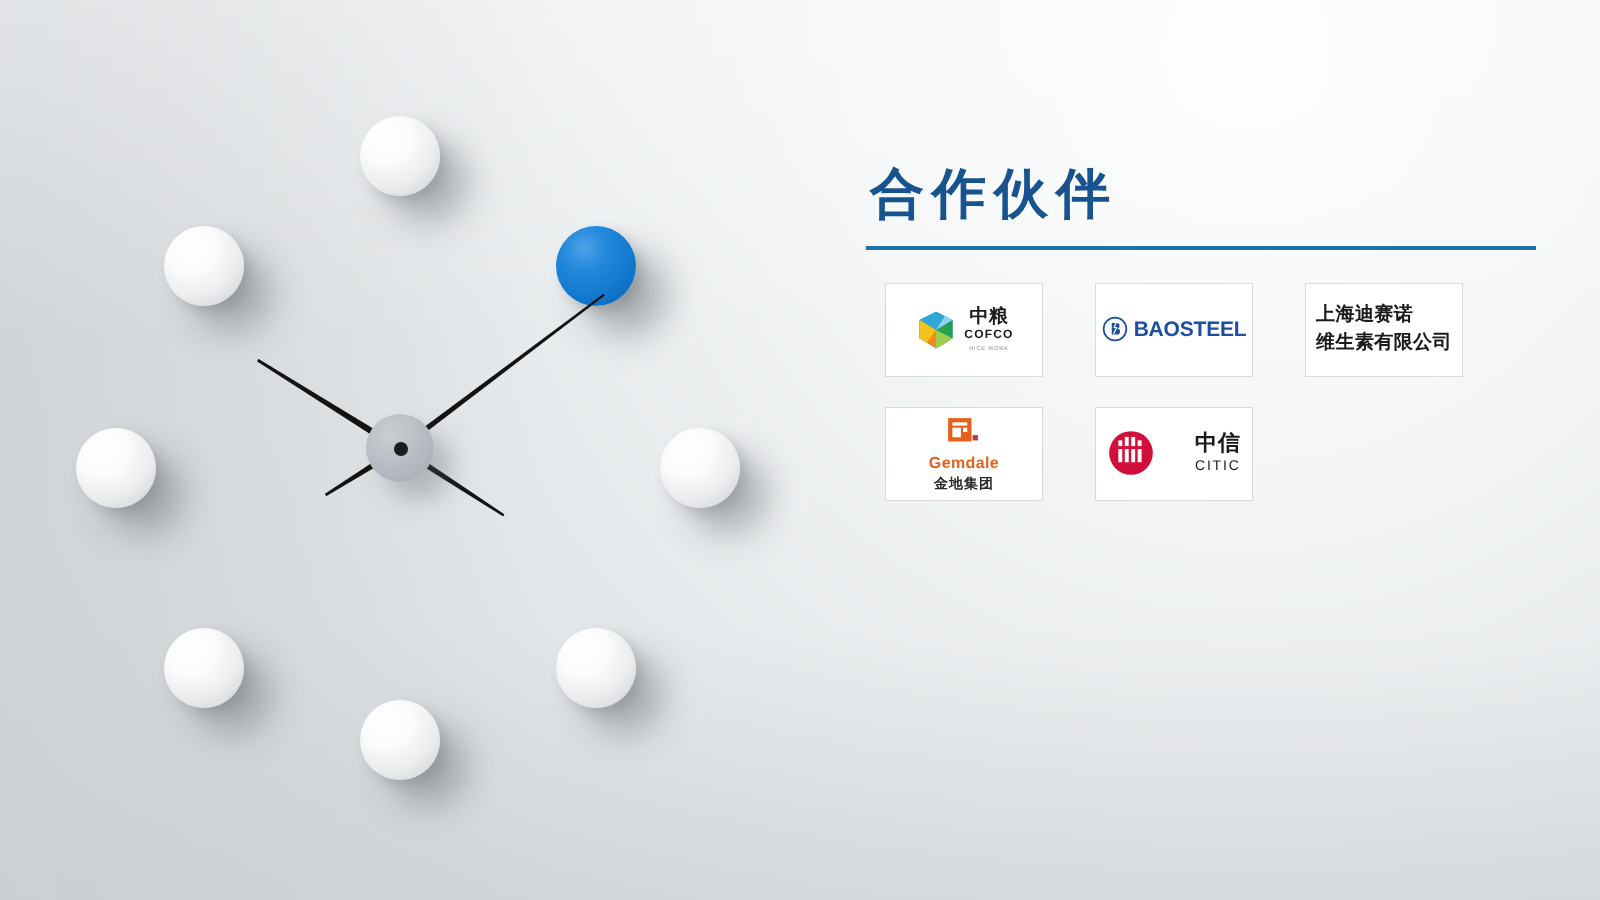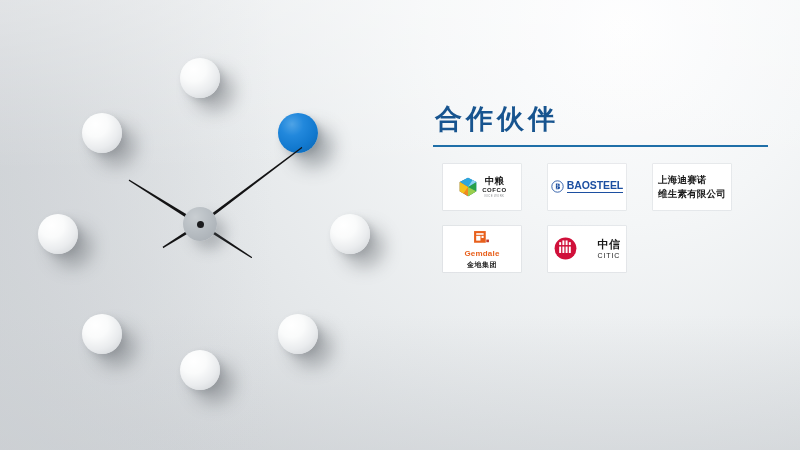--- a/index.html
+++ b/index.html
@@ -119,21 +119,21 @@
     height: 7px;
     margin: -3.5px 0 0 -3.5px;
     border-radius: 50%;
     background: #1b1c1e;
   }
 
   
   .panel {
     position: absolute;
     left: 433px;
-    top: 104px;
+    top: 82px;
     width: 345px;
   }
   .panel-title {
     font-size: 27px;
     font-weight: 700;
     letter-spacing: 4px;
     color: #17548f;
     line-height: 1.18;
     padding-left: 2px;
     white-space: nowrap;
@@ -168,21 +168,21 @@
   .cofco { display: flex; align-items: center; gap: 3px; }
   .cofco-mark { width: 22px; height: 22px; }
   .cofco-txt { display: flex; flex-direction: column; align-items: center; line-height: 1; }
   .cofco-cn { font-size: 9.5px; font-weight: 700; color: #1a1a1a; letter-spacing: 0.3px; }
   .cofco-en { font-size: 6px; font-weight: 700; color: #1a1a1a; letter-spacing: 0.6px; margin-top: 1.5px; }
   .cofco-sub { font-size: 2.8px; color: #8a8d90; letter-spacing: 0.4px; margin-top: 1.5px; }
 
   
   .baosteel { display: flex; align-items: center; gap: 3px; }
   .baosteel-mark { width: 13px; height: 13px; }
-  .baosteel-wrap { display: flex; flex-direction: column; align-items: center; }
+  .baosteel-wrap { display: flex; flex-direction: row; align-items: center; }
   .baosteel-txt {
     font-size: 10.5px; font-weight: 700; color: #1c4fa1; letter-spacing: -0.1px; line-height: 1;
   }
   .baosteel-rule { width: 100%; height: 1.2px; background: #1c4fa1; margin-top: 1.5px; }
 
   
   .disano {
     text-align: left;
     font-size: 9.5px;
     font-weight: 700;

